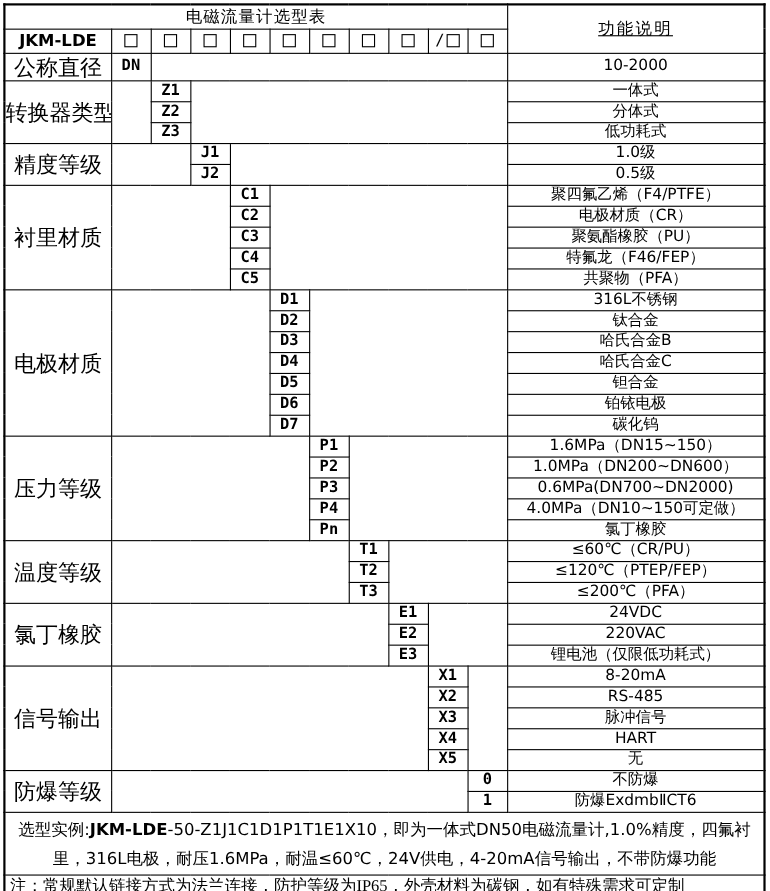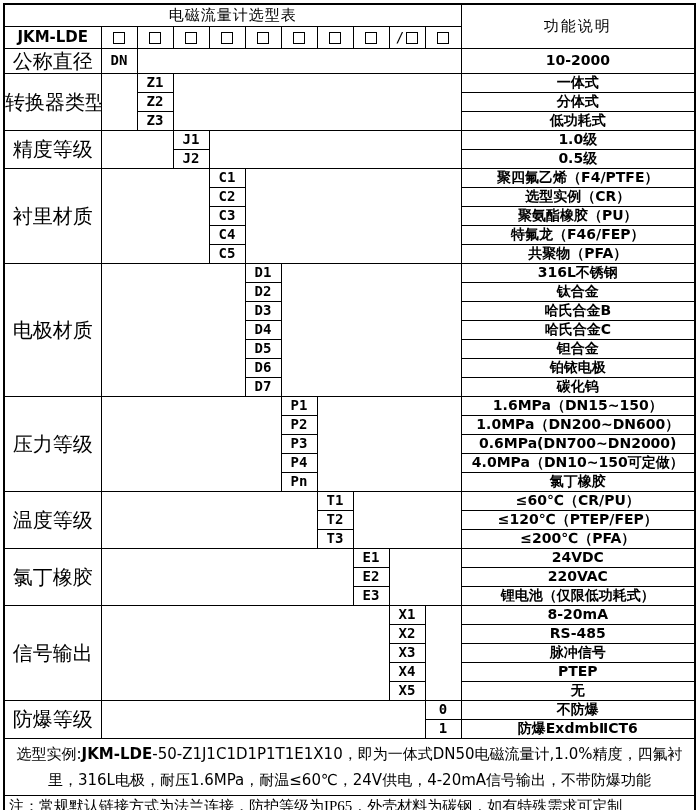--- a/index.html
+++ b/index.html
@@ -22,25 +22,25 @@
     text-align: center;
     vertical-align: middle;
     font-size: 14px;
     line-height: 1.2;
     overflow: hidden;
     white-space: nowrap;
   }
   tr.rt { height: 22px; }
   tr.rd { height: 19px; }
   .title { font-size: 15px; letter-spacing: 1px; }
-  .dhead { font-size: 15px; letter-spacing: 2px; }
+  .dhead { font-size: 15px; letter-spacing: 2px; text-decoration: underline; }
   .model { font-weight: bold; font-size: 15px; }
   .lbl   { font-size: 20px; }
   .code  { font-family: "DejaVu Sans Mono", "Liberation Mono", monospace; font-size: 14px; font-weight: bold; }
-  .desc  { font-size: 14px; font-weight: bold; }
+  .desc  { font-size: 14px; }
   .cb {
     display: inline-block;
     width: 12px; height: 12px;
     border: 1px solid #000;
     vertical-align: -2px;
     background: #fff;
   }
   .slash { font-family: "DejaVu Sans Mono", "Liberation Mono", monospace; margin-right: 2px; font-size: 14px; }
   .example-cell {
     height: 54px;
@@ -135,21 +135,21 @@
 
   <tr class="rd">
     <td class="lbl" rowspan="5">衬里材质</td>
     <td colspan="3" rowspan="5"></td>
     <td class="code">C1</td>
     <td colspan="6" rowspan="5"></td>
     <td class="desc">聚四氟乙烯（F4/PTFE）</td>
   </tr>
   <tr class="rd">
           <td class="code">C2</td>
-          <td class="desc">选型实例（CR）</td>
+          <td class="desc">电极材质（CR）</td>
         </tr>
   <tr class="rd">
           <td class="code">C3</td>
           <td class="desc">聚氨酯橡胶（PU）</td>
         </tr>
   <tr class="rd">
           <td class="code">C4</td>
           <td class="desc">特氟龙（F46/FEP）</td>
         </tr>
   <tr class="rd">
@@ -255,21 +255,21 @@
   <tr class="rd">
           <td class="code">X2</td>
           <td class="desc">RS-485</td>
         </tr>
   <tr class="rd">
           <td class="code">X3</td>
           <td class="desc">脉冲信号</td>
         </tr>
   <tr class="rd">
           <td class="code">X4</td>
-          <td class="desc">PTEP</td>
+          <td class="desc">HART</td>
         </tr>
   <tr class="rd">
           <td class="code">X5</td>
           <td class="desc">无</td>
         </tr>
 
   <tr class="rd">
     <td class="lbl" rowspan="2">防爆等级</td>
     <td colspan="9" rowspan="2"></td>
     <td class="code">0</td>

